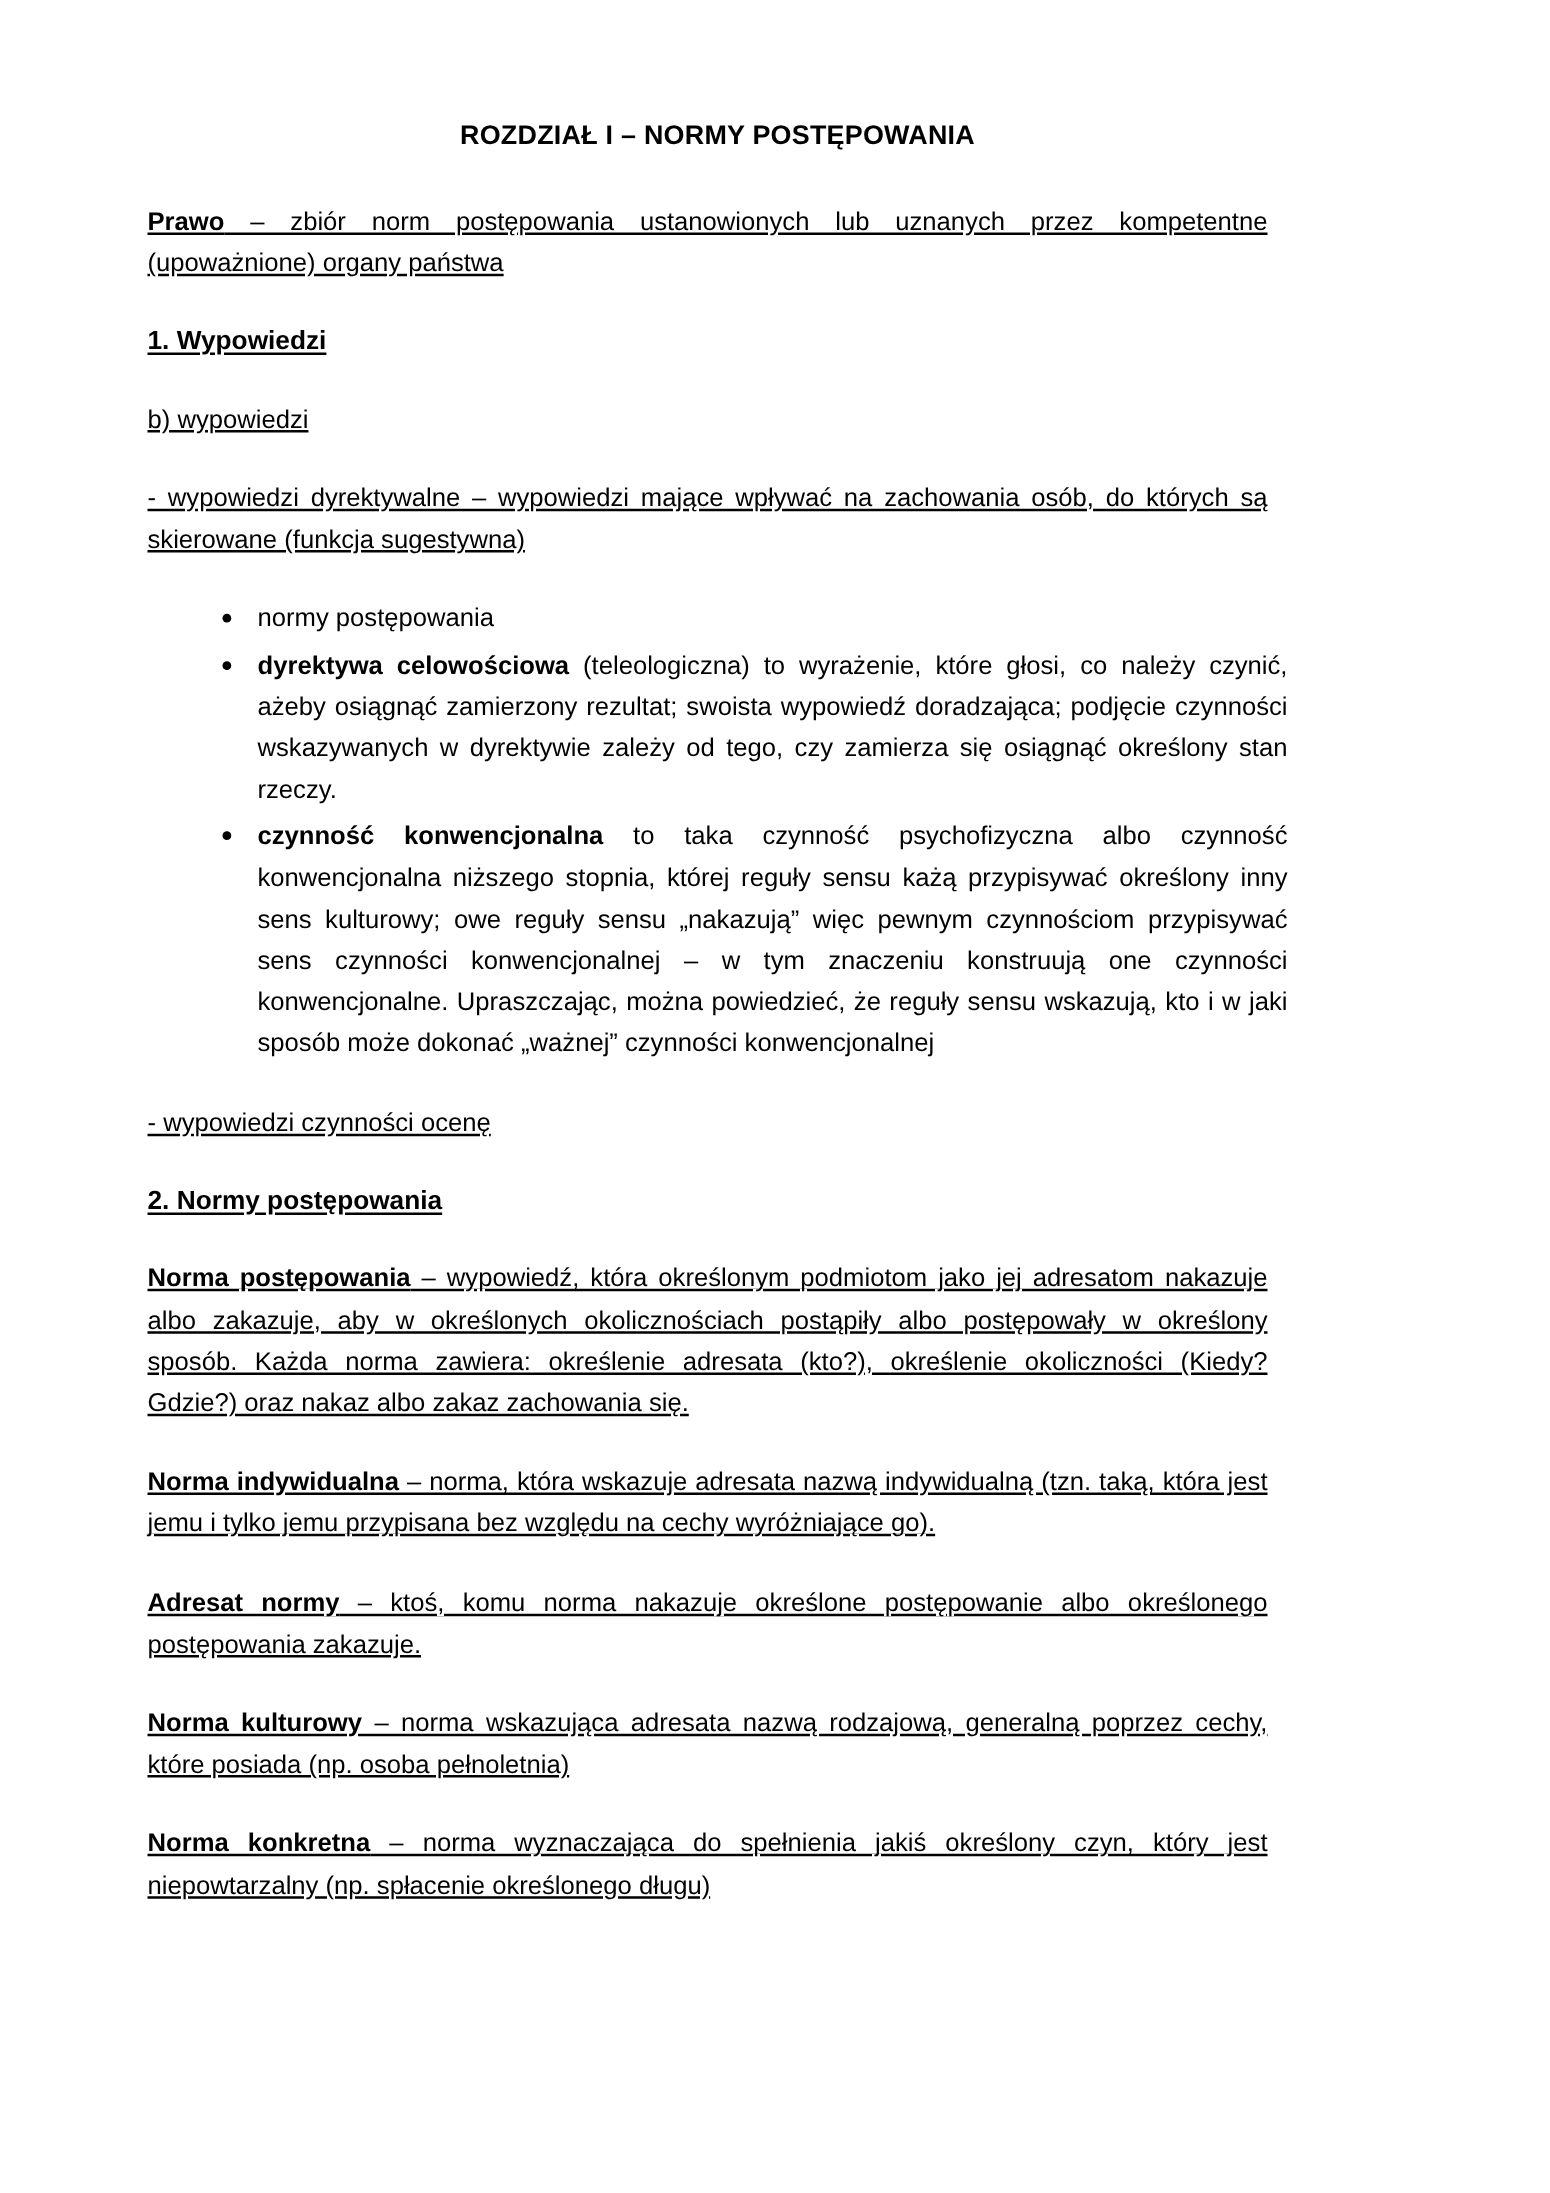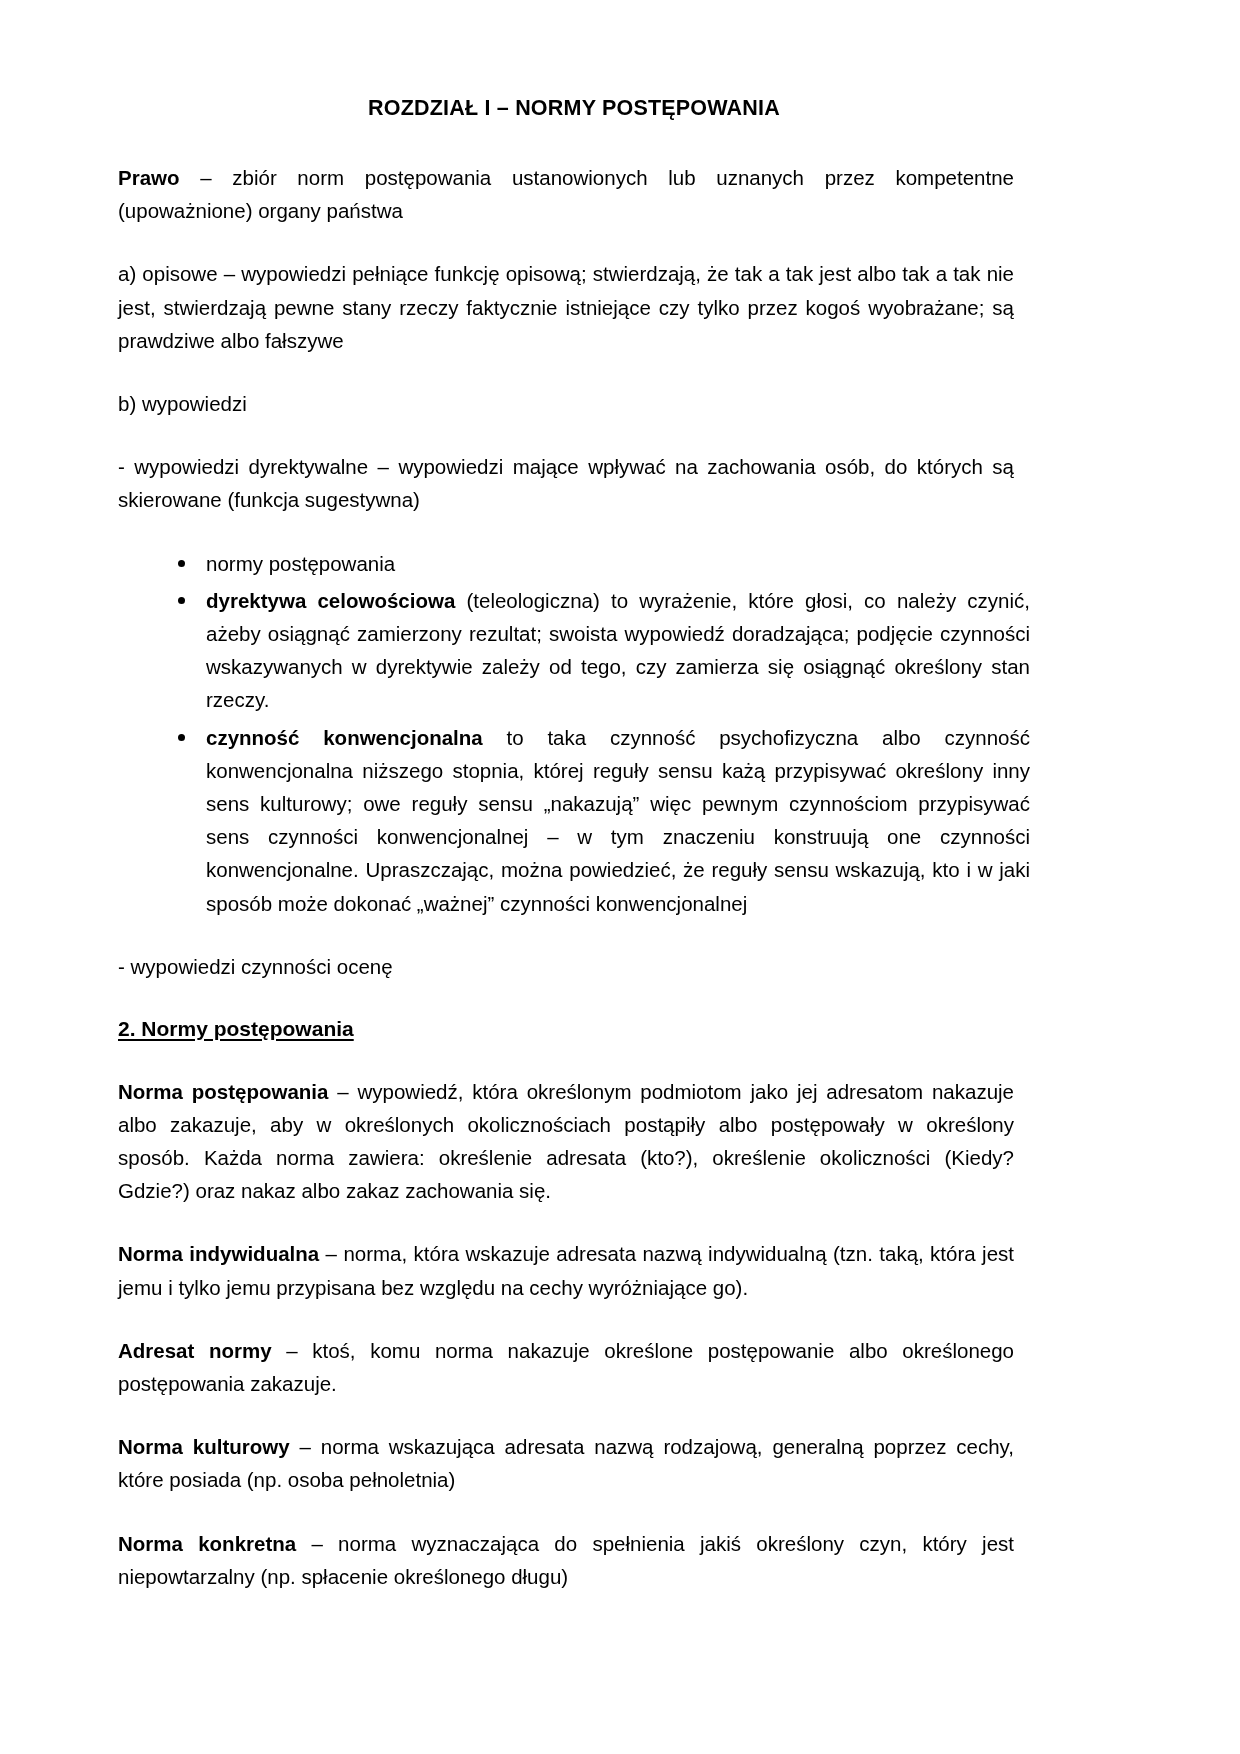--- a/index.html
+++ b/index.html
@@ -28,20 +28,21 @@
     letter-spacing: 0.2px;
     margin: 0 0 38px 0;
     line-height: 1.3;
   }
   p.para {
     margin: 0 16px 30px 0;
     font-size: 20.5px;
     line-height: 1.62;
     text-align: justify;
     text-justify: inter-word;
+    text-decoration: underline;
   }
   p.para.nojust {
     text-align: left;
   }
   .section-heading {
     margin: 0 0 30px 0;
     font-size: 21px;
     font-weight: bold;
     text-decoration: underline;
     text-underline-offset: 3px;
@@ -75,22 +76,22 @@
 </style>
 </head>
 <body>
 
 <div class="page">
 
   <h1 class="doc-title">ROZDZIAŁ I – NORMY POSTĘPOWANIA</h1>
 
   <p class="para"><b>Prawo</b><span> – zbiór norm postępowania ustanowionych lub uznanych przez kompetentne (upoważnione) organy państwa</span></p>
 
+  <h2 class="section-heading">1. Wypowiedzi</h2>
 
-  <p class="para">a) opisowe – wypowiedzi pełniące funkcję opisową; stwierdzają, że tak a tak jest albo tak a tak nie jest, stwierdzają pewne stany rzeczy faktycznie istniejące czy tylko przez kogoś wyobrażane; są prawdziwe albo fałszywe</p>
 
   <p class="para nojust">b) wypowiedzi</p>
 
   <p class="para">- wypowiedzi dyrektywalne – wypowiedzi mające wpływać na zachowania osób, do których są skierowane (funkcja sugestywna)</p>
 
   <ul class="bullets">
     <li><b></b><span>normy postępowania</span></li>
     <li><b>dyrektywa celowościowa</b><span> (teleologiczna) to wyrażenie, które głosi, co należy czynić, ażeby osiągnąć zamierzony rezultat; swoista wypowiedź doradzająca; podjęcie czynności wskazywanych w dyrektywie zależy od tego, czy zamierza się osiągnąć określony stan rzeczy.</span></li>
     <li><b>czynność konwencjonalna</b><span> to taka czynność psychofizyczna albo czynność konwencjonalna niższego stopnia, której reguły sensu każą przypisywać określony inny sens kulturowy; owe reguły sensu „nakazują” więc pewnym czynnościom przypisywać sens czynności konwencjonalnej – w tym znaczeniu konstruują one czynności konwencjonalne. Upraszczając, można powiedzieć, że reguły sensu wskazują, kto i w jaki sposób może dokonać „ważnej” czynności konwencjonalnej</span></li>
   </ul>

